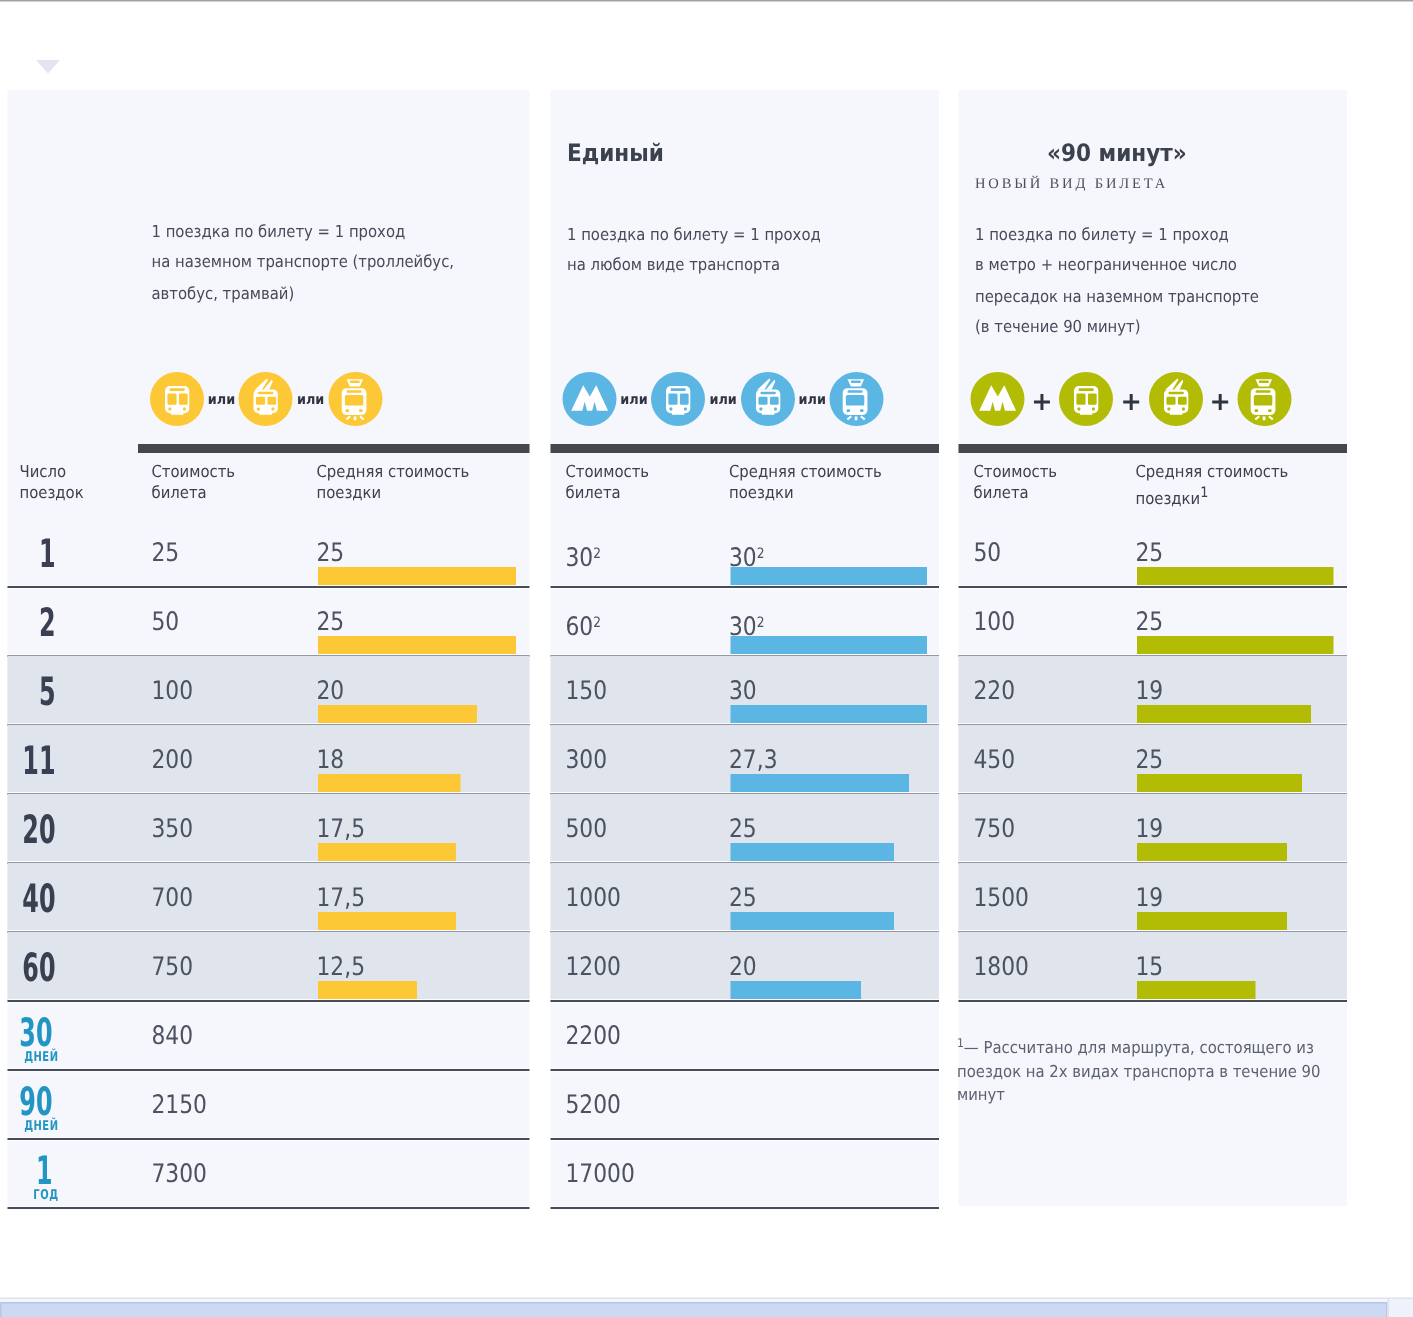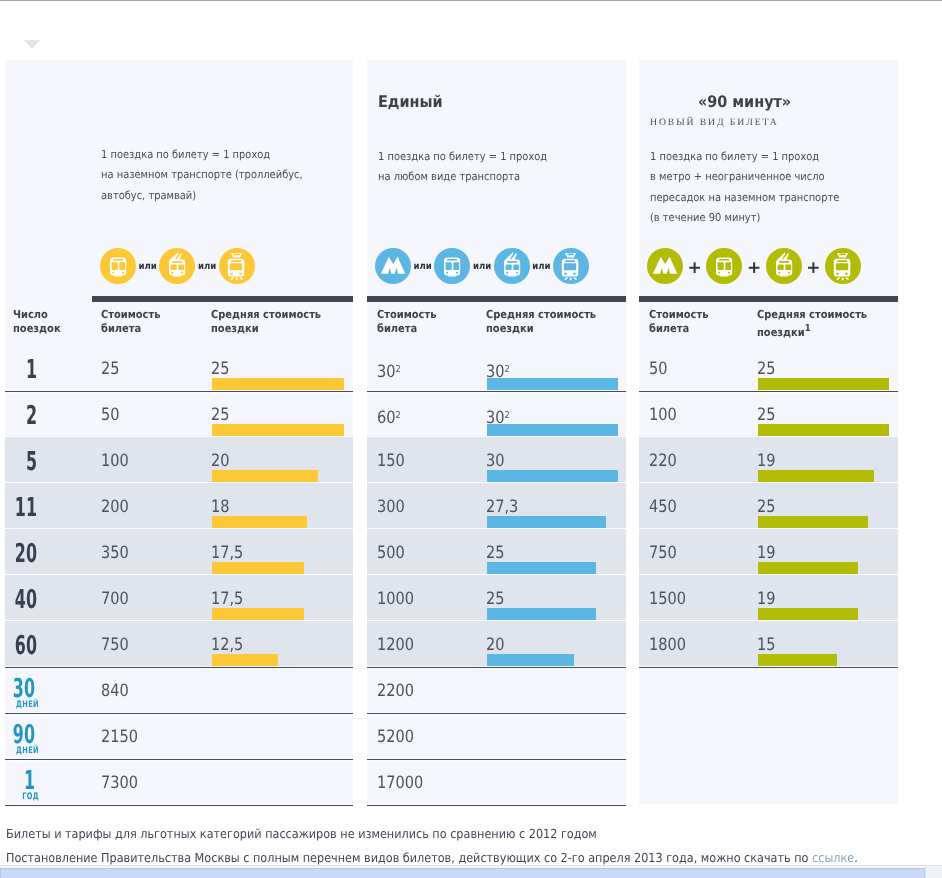--- a/index.html
+++ b/index.html
@@ -41,21 +41,21 @@
   
   .ic{position:absolute;width:36px;height:36px;border-radius:50%;}
   .ic svg{display:block;width:36px;height:36px;}
   .icsep{position:absolute;font-size:9.5px;font-weight:bold;color:#2f3540;
          font-family:"DejaVu Sans Condensed","DejaVu Sans",sans-serif;text-align:center;}
   .icplus{position:absolute;font-size:17px;font-weight:bold;color:#2f3540;
           text-align:center;line-height:17px;}
 
   
   .hbar{position:absolute;height:6px;background:#45474c;}
-  .colhead{position:absolute;font-size:11px;font-weight:bold;color:#3b414d;
+  .colhead{position:absolute;font-size:11px;font-weight:normal;color:#3b414d;
            font-family:"DejaVu Sans Condensed","DejaVu Sans",sans-serif;
            line-height:13.5px;white-space:pre-line;}
   .rowbg{position:absolute;background:#e0e4ec;}
   .rline{position:absolute;height:3.4px;
          background:linear-gradient(180deg,#fbfcfe 0%,#fbfcfe 32%,
                     #474c5b 32%,#474c5b 70%,#fbfcfe 70%,#fbfcfe 100%);}
   .cell{position:absolute;font-size:17px;color:#4c5261;white-space:nowrap;line-height:17px;
         font-family:"DejaVu Sans Condensed","DejaVu Sans",sans-serif;
         transform:scaleX(0.95);transform-origin:0 0;}
   .tripnum{position:absolute;font-size:26px;font-weight:bold;color:#3a4051;
@@ -375,19 +375,20 @@
     <div class="tripnum per" style="left: 0px; top: 722px; width: 35px;">90</div>
     <div class="tripunit" style="left: 0px; top: 746px; width: 39px;">дней</div>
     <div class="cell" style="left: 101px; top: 729px;">2150</div>
     <div class="cell" style="left: 377px; top: 729px;">5200</div>
     <div class="rline" style="left: 5px; top: 804px; width: 348px;"></div>
     <div class="rline" style="left: 367px; top: 804px; width: 259px;"></div>
     <div class="tripnum per" style="left: 0px; top: 768px; width: 35px;">1</div>
     <div class="tripunit" style="left: 0px; top: 792px; width: 39px;">год</div>
     <div class="cell" style="left: 101px; top: 775px;">7300</div>
     <div class="cell" style="left: 377px; top: 775px;">17000</div>
-    <div class="legal" style="left: 6px; top: 826px;">Билеты и тарифы для льготных категорий пассажиров не изменились по сравнению с 2012 годом</div>
-    <div class="legal" style="left: 6px; top: 850px;"><span>Постановление Правительства Москвы с полным перечнем видов билетов, действующих со 2-го апреля 2013 года, можно скачать по </span><a href="#">ссылке</a><span>.</span></div>
+    <div class="fnote" style="left: 638px; top: 688px; width: 262px;"><sup class="fsup">1</sup><span style="white-space: pre-line;">— Рассчитано для маршрута, состоящего из
+поездок на 2х видах транспорта в течение 90
+минут</span></div>
     <div id="scrollbar">
       <div id="scrollbar-track"></div>
       <div id="scrollbar-arrow"></div>
     </div>
   </div>
 
 </body></html>

